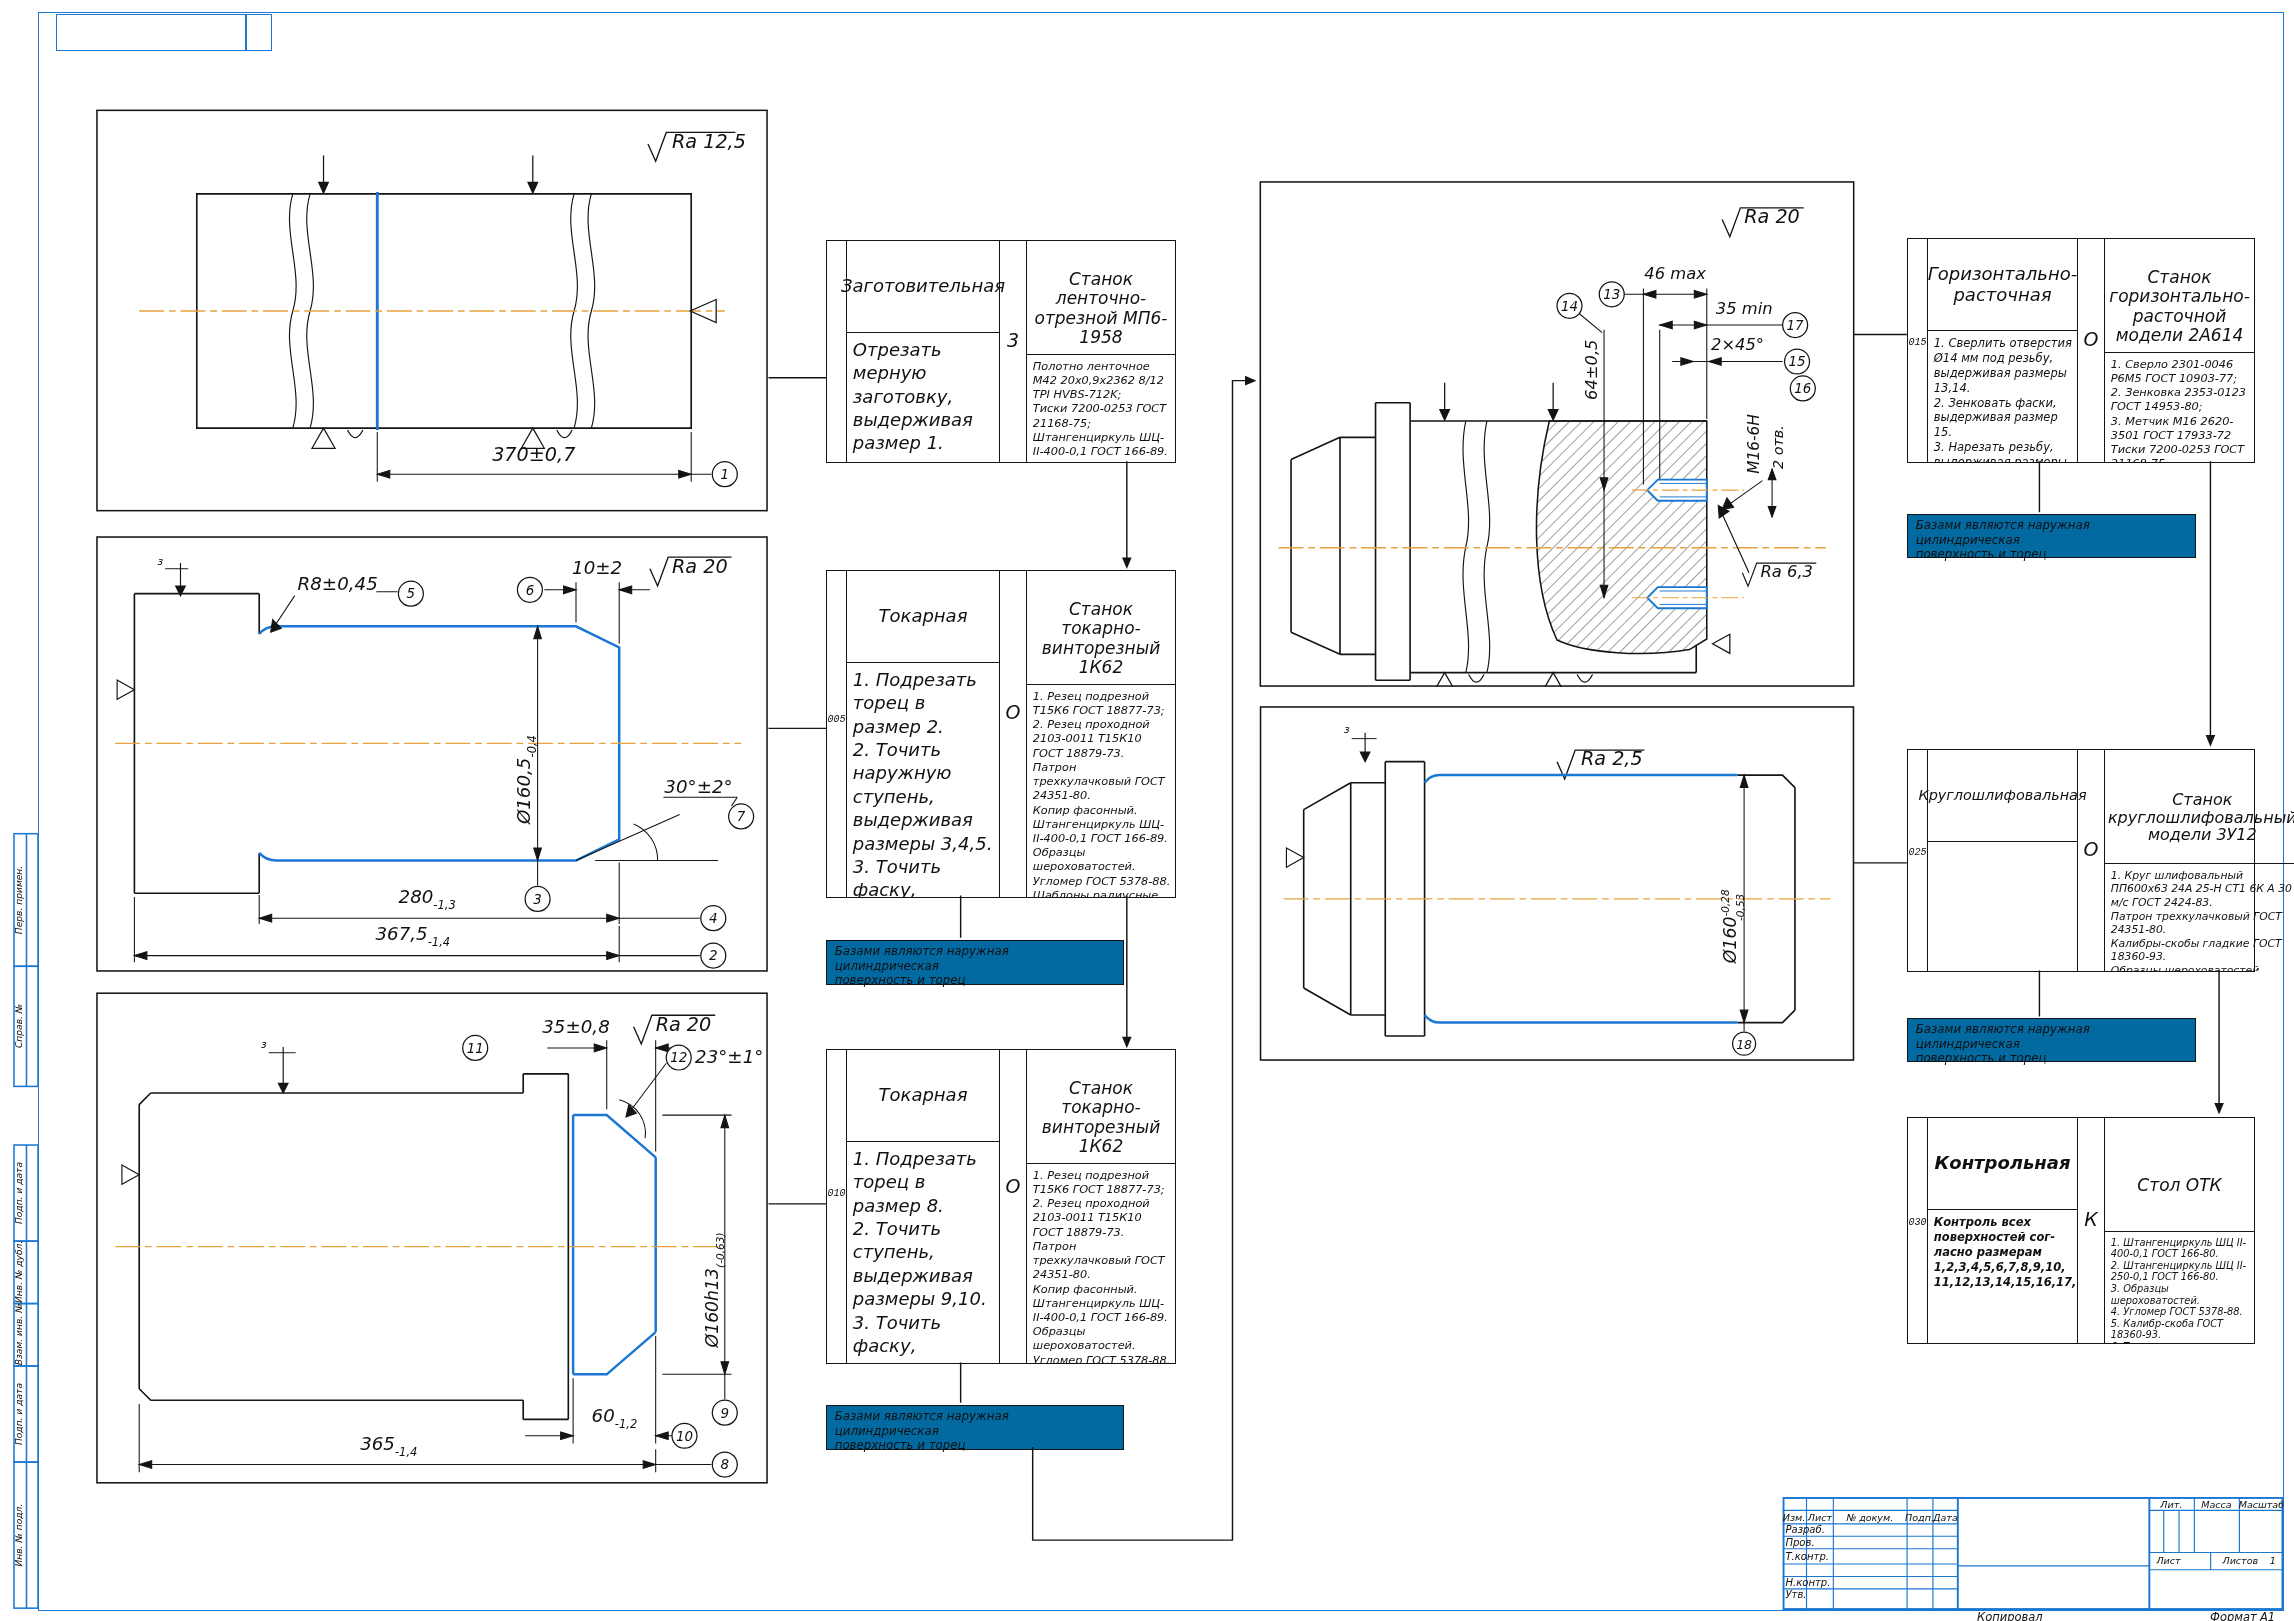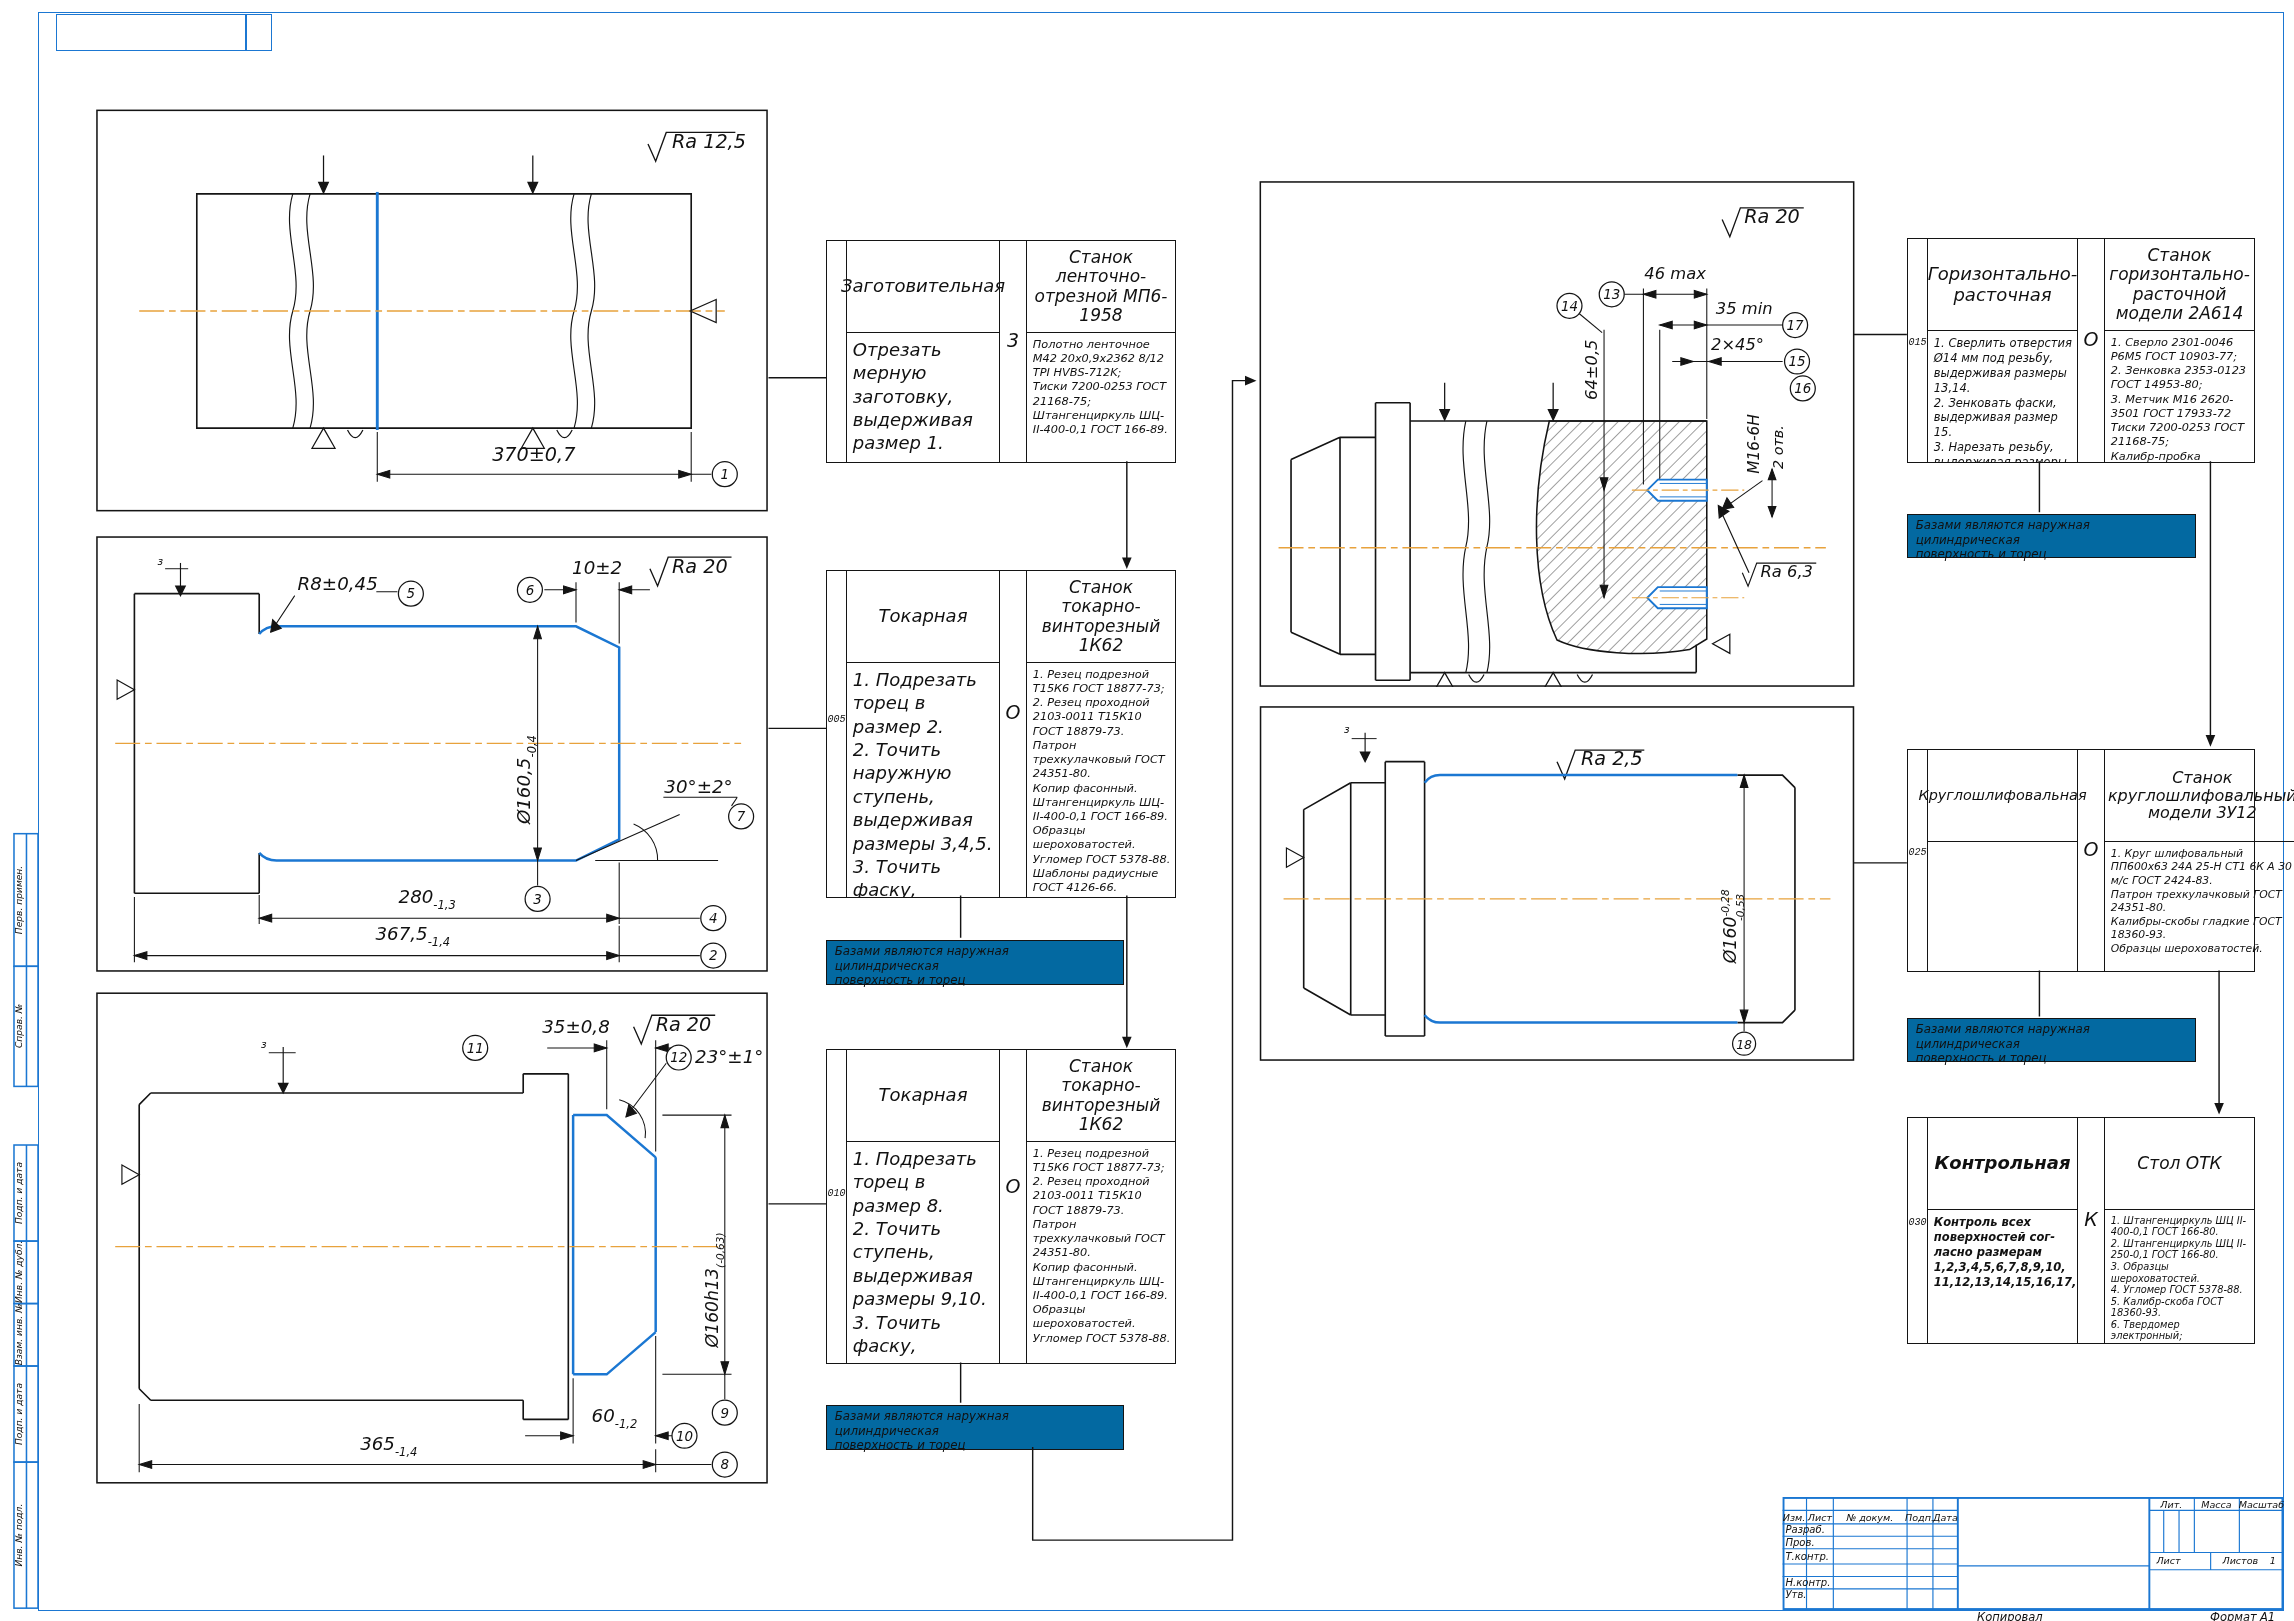--- a/index.html
+++ b/index.html
@@ -9,21 +9,21 @@
   
   .bframe{position:absolute;border:1.9px solid #1b77d2;}
   .bline{position:absolute;background:#1b77d2;}
   
   .opblock{position:absolute;display:flex;border:1.6px solid #141414;background:#fff;}
   .opblock .coln{width:19px;border-right:1.6px solid #141414;position:relative;flex:none;}
   .opblock .coln span{position:absolute;top:44%;left:0;width:100%;text-align:center;font-size:10px;font-family:Liberation Mono, monospace;}
   .opblock .colc{width:26px;border-left:1.6px solid #141414;border-right:1.6px solid #141414;position:relative;flex:none;}
   .opblock .colc span{position:absolute;top:40%;left:0;width:100%;text-align:center;font-size:19px;}
   .opblock .colmain{width:152px;flex:none;display:flex;flex-direction:column;}
-  .opblock .colmach{flex:1;display:flex;flex-direction:column;}
+  .opblock .colmach{flex:1;display:flex;flex-direction:column;margin-top:22px;}
   .opblock .hdr{height:91px;flex:none;border-bottom:1.6px solid #141414;display:flex;align-items:center;justify-content:center;
                 text-align:center;font-size:18px;line-height:1.12;padding:0 2.9px;}
   .opblock .hdr.m{font-size:17px;}
   .opblock .body{flex:1;padding:4.8px 3.8px 1.9px 5.8px;white-space:pre-line;overflow:hidden;}
   .steps{font-size:18px;line-height:1.3;}
   .tools{font-size:11.3px;line-height:1.26;}
   .tools.sm{font-size:9.8px;line-height:1.18;}
   .noteb{position:absolute;border:1.5px solid #141414;background:#0369a1;font-size:11.8px;line-height:1.25;
          padding:2.9px 7.7px;white-space:pre-line;}
   .cap{position:absolute;font-size:11.5px;}

